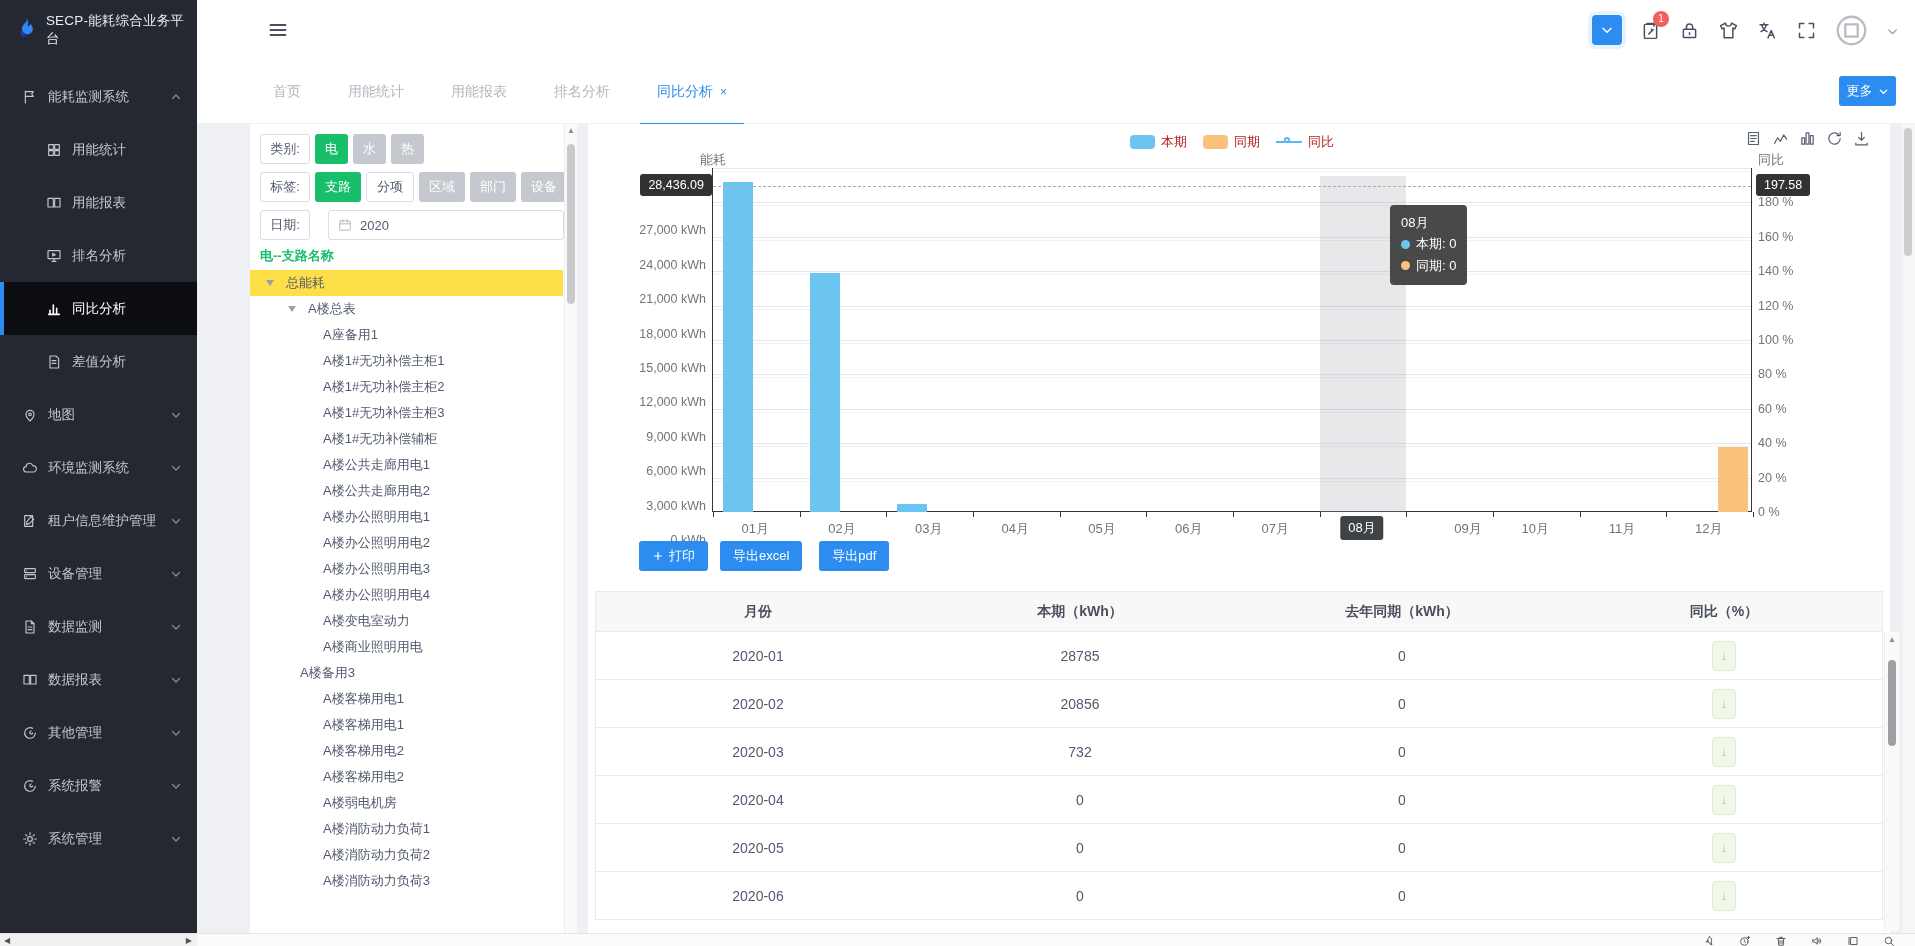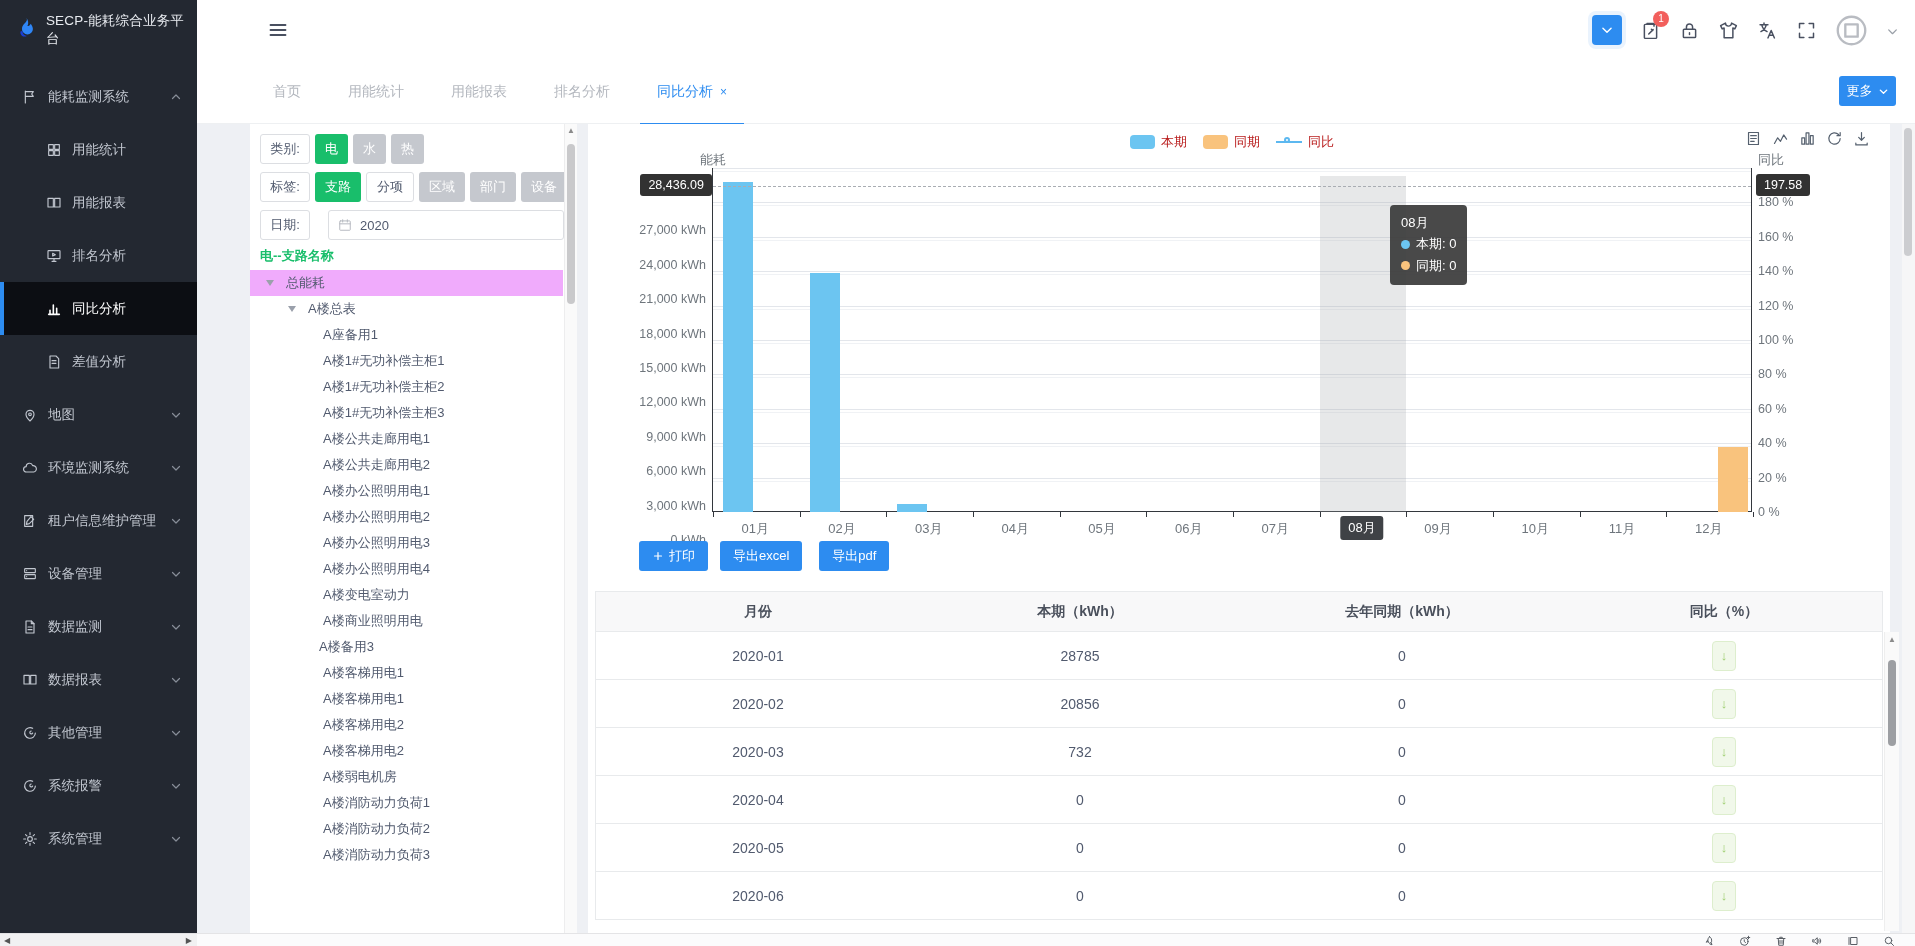--- a/index.html
+++ b/index.html
@@ -51,21 +51,21 @@
   .f-label { width:50px; height:30px; border:1px solid #dcdee2; border-radius:3px; color:#515a6e; font-size:13px; display:flex; align-items:center; justify-content:center; background:#fff; }
   .f-btn { height:30px; border:none; border-radius:3px; font-size:13px; padding:0 10px; color:#fff; cursor:pointer; }
   .f-btn.on { background:#19be6b; }
   .f-btn.off { background:#c5c8ce; }
   .f-btn.plain { background:#fff; border:1px solid #dcdee2; color:#515a6e; }
   .date-input { position:absolute; left:68px; top:0; width:236px; height:30px; border:1px solid #dcdee2; border-radius:3px; background:#fff; display:flex; align-items:center; gap:8px; padding-left:9px; color:#515a6e; font-size:13px; }
   .date-input .ic { width:14px; height:14px; color:#b6b9c0; }
   .tree-title { position:absolute; left:10px; top:123px; color:#19be6b; font-size:13px; font-weight:600; }
   .tree { position:absolute; left:0; top:146px; width:313px; }
   .tree-row { position:relative; height:26px; display:flex; align-items:center; font-size:13px; color:#515a6e; cursor:pointer; }
-  .tree-row.sel { background:#f0abfc; }
+  .tree-row.sel { background:#fde047; }
   .caret { position:absolute; width:0; height:0; border-left:4.5px solid transparent; border-right:4.5px solid transparent; border-top:6px solid #9aa0ab; top:10px; }
   .panel-vscroll { position:absolute; right:0; top:0; width:13px; height:809px; background:#fafafa; border-left:1px solid #ededee; }
   .panel-vscroll .arr { position:absolute; left:2px; top:2px; font-size:8px; color:#8b8b8b; }
   .panel-vscroll .thumb { position:absolute; left:2px; top:20px; width:8px; height:160px; background:#c9c9cb; border-radius:4px; }
 
   
   .chart-panel { position:absolute; left:588px; top:124px; width:1302px; height:809px; background:#fff; }
   .legend { position:absolute; left:644px; top:9px; transform:translateX(-50%); display:flex; align-items:center; gap:16px; font-size:13px; color:#b91c1c; }
   .lg-item { display:flex; align-items:center; gap:6px; cursor:pointer; }
   .lg-swatch { width:25px; height:14px; border-radius:4px; }
@@ -451,20 +451,23 @@
         <div class="tree-row">
           <span style="margin-left: 73px;">A楼1#无功补偿主柜1</span>
         </div>
         <div class="tree-row">
           <span style="margin-left: 73px;">A楼1#无功补偿主柜2</span>
         </div>
         <div class="tree-row">
           <span style="margin-left: 73px;">A楼1#无功补偿主柜3</span>
         </div>
         <div class="tree-row">
+          <span style="margin-left: 73px;">A楼1#无功补偿辅柜</span>
+        </div>
+        <div class="tree-row">
           <span style="margin-left: 73px;">A楼公共走廊用电1</span>
         </div>
         <div class="tree-row">
           <span style="margin-left: 73px;">A楼公共走廊用电2</span>
         </div>
         <div class="tree-row">
           <span style="margin-left: 73px;">A楼办公照明用电1</span>
         </div>
         <div class="tree-row">
           <span style="margin-left: 73px;">A楼办公照明用电2</span>
@@ -475,21 +478,21 @@
         <div class="tree-row">
           <span style="margin-left: 73px;">A楼办公照明用电4</span>
         </div>
         <div class="tree-row">
           <span style="margin-left: 73px;">A楼变电室动力</span>
         </div>
         <div class="tree-row">
           <span style="margin-left: 73px;">A楼商业照明用电</span>
         </div>
         <div class="tree-row">
-          <span style="margin-left: 69px;">A楼备用3</span>
+          <span style="margin-left: 50px;">A楼备用3</span>
         </div>
         <div class="tree-row">
           <span style="margin-left: 73px;">A楼客梯用电1</span>
         </div>
         <div class="tree-row">
           <span style="margin-left: 73px;">A楼客梯用电1</span>
         </div>
         <div class="tree-row">
           <span style="margin-left: 73px;">A楼客梯用电2</span>
         </div>
@@ -634,21 +637,21 @@
       </div>
     <div class="xlabels" id="xlabels">
         <div class="xlab" style="left: 43.3333px;">01月</div>
         <div class="xlab" style="left: 130px;">02月</div>
         <div class="xlab" style="left: 216.667px;">03月</div>
         <div class="xlab" style="left: 303.333px;">04月</div>
         <div class="xlab" style="left: 390px;">05月</div>
         <div class="xlab" style="left: 476.667px;">06月</div>
         <div class="xlab" style="left: 563.333px;">07月</div>
         <div class="xlab ptr" style="left: 650px;">08月</div>
-        <div class="xlab" style="left: 726px;">09月</div>
+        <div class="xlab" style="left: 756px;">09月</div>
         <div class="xlab" style="left: 823.333px;">10月</div>
         <div class="xlab" style="left: 910px;">11月</div>
         <div class="xlab" style="left: 996.667px;">12月</div>
       </div>
 
     <div class="ptr-label" id="ptr-left" style="left: 52px; width: 72px; justify-content: flex-end;">28,436.09</div>
     <div class="ptr-label" id="ptr-right" style="left:1168px">197.58</div>
 
     <div class="chart-tooltip" id="chart-tooltip">
       <div>08月</div>

